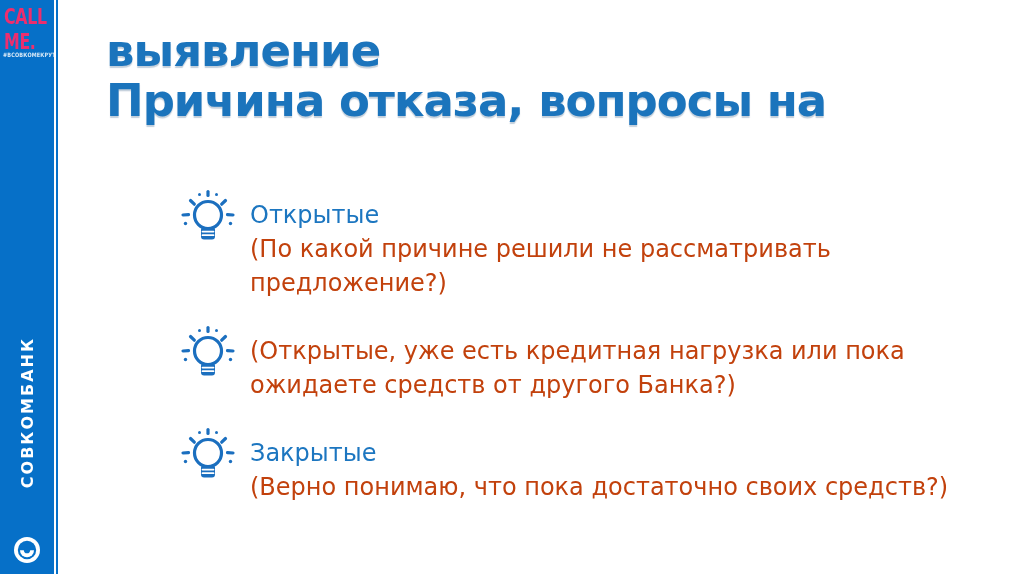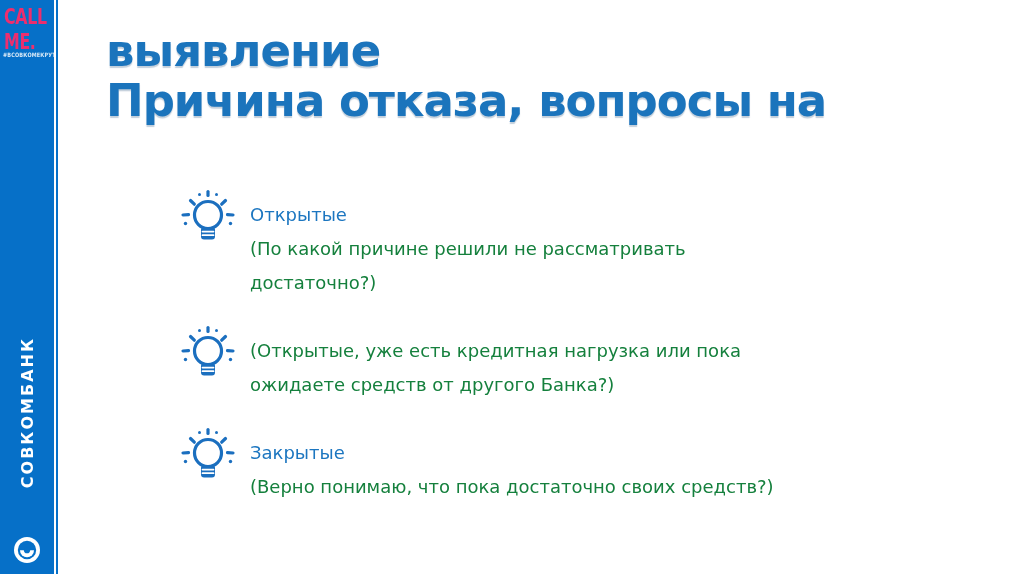--- a/index.html
+++ b/index.html
@@ -67,23 +67,23 @@
     color: #1B74BC;
     font-weight: 800;
     font-size: 45px;
     line-height: 50px;
     letter-spacing: -1px;
     text-shadow: 0 2px 1px rgba(17, 62, 111, 0.25);
   }
   .bullets { margin-left: 70px; margin-top: 62px; }
   .bullet-row { display: flex; align-items: flex-start; margin-bottom: 24px; }
   .bulb-box { flex: 0 0 64px; width: 64px; height: 64px; }
-  .bullet-text { margin-left: 10px; margin-top: 10px; font-size: 18px; line-height: 34px; }
+  .bullet-text { margin-left: 10px; margin-top: 10px; font-size: 24px; line-height: 34px; }
   .bullet-label { color: #1C76C0; }
-  .bullet-q { color: #15803d; white-space: nowrap; }
+  .bullet-q { color: #c2410c; white-space: nowrap; }
 </style>
 </head>
 <body>
 
 <div class="slide">
 
   <div class="sidebar">
     <div class="callme">
       <div>CALL</div>
       <div>ME.</div>
@@ -119,21 +119,21 @@
           <line x1="49.5" y1="12.5" x2="45.7" y2="16.2"></line>
           <line x1="32" y1="3.5" x2="32" y2="7.5"></line>
           <circle cx="23.5" cy="6.5" r="1.5" fill="#1B6FBF" stroke="none"></circle>
           <circle cx="40.5" cy="6.5" r="1.5" fill="#1B6FBF" stroke="none"></circle>
           <circle cx="9.5" cy="35.5" r="1.7" fill="#1B6FBF" stroke="none"></circle>
           <circle cx="54.5" cy="35.5" r="1.7" fill="#1B6FBF" stroke="none"></circle>
         </svg>
         <div class="bullet-text">
           <div class="bullet-label">Открытые</div>
           <div class="bullet-q">(По какой причине решили не рассматривать</div>
-          <div class="bullet-q">достаточно?)</div>
+          <div class="bullet-q">предложение?)</div>
         </div>
       </div>
 
       <div class="bullet-row">
         <svg class="bulb-box" viewBox="0 0 64 64" fill="none" stroke="#1B6FBF" stroke-width="3.2" stroke-linecap="round">
           <circle cx="32" cy="27" r="13.5"></circle>
           <rect x="25" y="39" width="14" height="12.5" rx="3" fill="#1B6FBF" stroke="none"></rect>
           <line x1="26.5" y1="43.6" x2="37.5" y2="43.6" stroke="#ffffff" stroke-width="1.8"></line>
           <line x1="26.5" y1="47.2" x2="37.5" y2="47.2" stroke="#ffffff" stroke-width="1.8"></line>
           <line x1="7" y1="27" x2="12.5" y2="26.6"></line>

